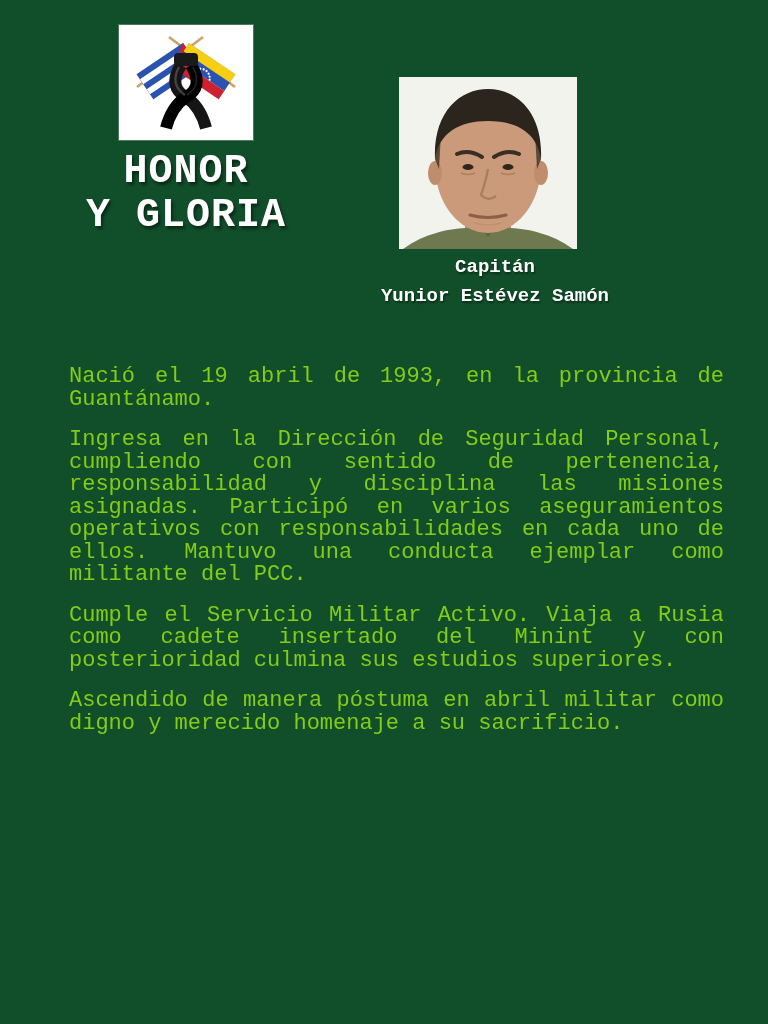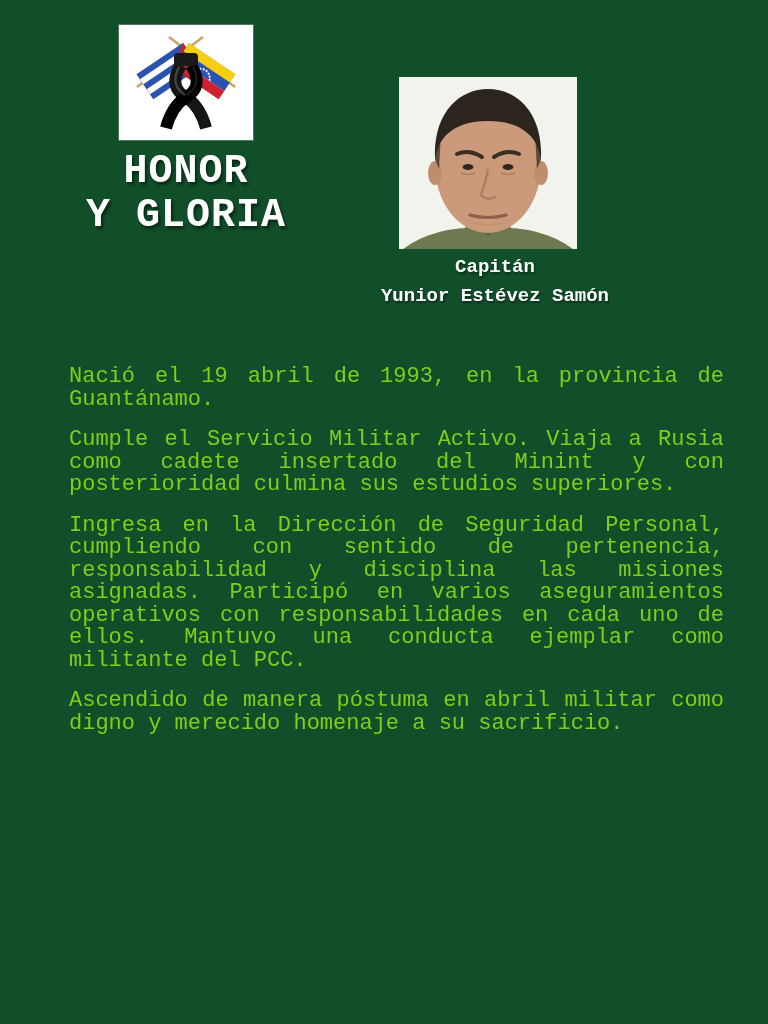--- a/index.html
+++ b/index.html
@@ -126,18 +126,18 @@
     </svg>
   </div>
 
   <div class="caption">
     <div>Capitán</div>
     <div>Yunior Estévez Samón</div>
   </div>
 
   <div class="bio">
     <p>Nació  el 19 abril de 1993, en la provincia de Guantánamo.</p>
+    <p>Ingresa en la Dirección de Seguridad Personal,  cumpliendo con sentido de pertenencia, responsabilidad y disciplina las misiones asignadas. Participó en varios aseguramientos operativos con responsabilidades en cada uno de ellos.  Mantuvo una conducta ejemplar como militante del PCC.</p>
     <p>Cumple el Servicio Militar Activo. Viaja a Rusia como cadete insertado del Minint  y con posterioridad culmina sus estudios superiores.</p>
-    <p>Ingresa en la Dirección de Seguridad Personal,  cumpliendo con sentido de pertenencia, responsabilidad y disciplina las misiones asignadas. Participó en varios aseguramientos operativos con responsabilidades en cada uno de ellos.  Mantuvo una conducta ejemplar como militante del PCC.</p>
     <p>Ascendido de manera póstuma en abril militar como digno y merecido homenaje a su sacrificio.</p>
   </div>
 
 </div>
 
 </body></html>

